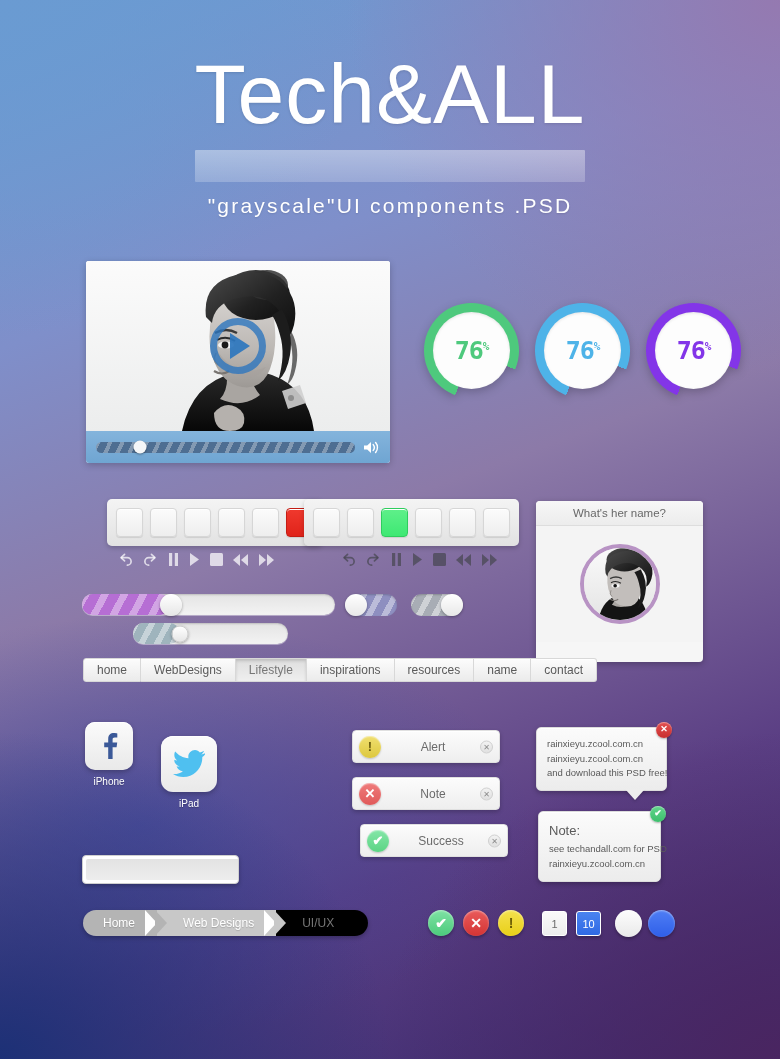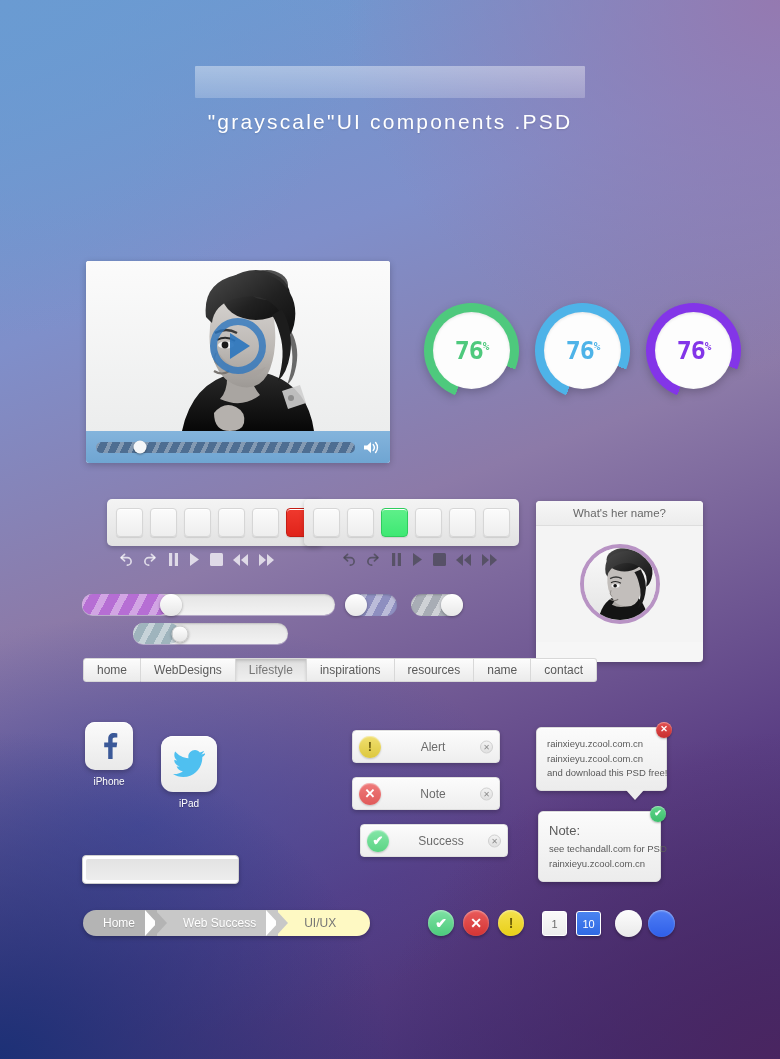--- a/index.html
+++ b/index.html
@@ -319,21 +319,21 @@
     display: flex; border-radius: 13px; overflow: hidden;
     box-shadow: 0 2px 4px rgba(0,0,0,0.25);
   }
   .crumb {
     position: relative; display: flex; align-items: center; justify-content: center;
     font-size: 12px; color: #ffffff; padding: 0 22px 0 26px;
     text-shadow: 0 1px 1px rgba(0,0,0,0.18);
   }
   #crumb-0 { background: #b4b4b4; padding-left: 20px; }
   #crumb-1 { background: #c8c8c8; }
-  #crumb-2 { background: #fef9c3; color: #767676; text-shadow: none; padding-right: 34px; }
+  #crumb-2 { background: #000000; color: #767676; text-shadow: none; padding-right: 34px; }
   .crumb .arrow {
     position: absolute; right: -10px; top: 0; bottom: 0; width: 12px; z-index: 2;
   }
   #crumb-0 .arrow { border-left: 12px solid #b4b4b4; }
   #crumb-1 .arrow { border-left: 12px solid #c8c8c8; }
   .crumb .arrow {
     border-top: 13px solid transparent; border-bottom: 13px solid transparent;
     height: 0; width: 0;
   }
   .crumb .notch {
@@ -381,20 +381,21 @@
 </head>
 <body>
 
 <div id="bg-base"></div>
 <div id="bg-overlay-a"></div>
 <div id="bg-overlay-b"></div>
 
 <div class="stage">
 
   <div id="header">
+    <div id="logo-title">Tech&amp;ALL</div>
     <div id="logo-bar"></div>
     <div id="logo-subtitle">"grayscale"UI components .PSD</div>
   </div>
 
   <div id="video-player">
     <div id="video-frame">
       <svg id="video-portrait" viewBox="0 0 304 170" preserveAspectRatio="xMidYMid slice">
         <defs>
           <linearGradient id="bgp" x1="0" y1="0" x2="0" y2="1">
             <stop offset="0%" stop-color="#fbfbfb"></stop>
@@ -710,21 +711,21 @@
     <div class="tooltip-line">rainxieyu.zcool.com.cn</div>
   </div>
 
   <div id="breadcrumb">
     <div class="crumb" id="crumb-0">
       <span>Home</span>
       <span class="notch"></span>
       <span class="arrow"></span>
     </div>
     <div class="crumb" id="crumb-1">
-      <span>Web Success</span>
+      <span>Web Designs</span>
       <span class="notch"></span>
       <span class="arrow"></span>
     </div>
     <div class="crumb" id="crumb-2">
       <span>UI/UX</span>
     </div>
   </div>
 
   <div id="status-badges">
     <div class="status-badge ok">✔</div>

